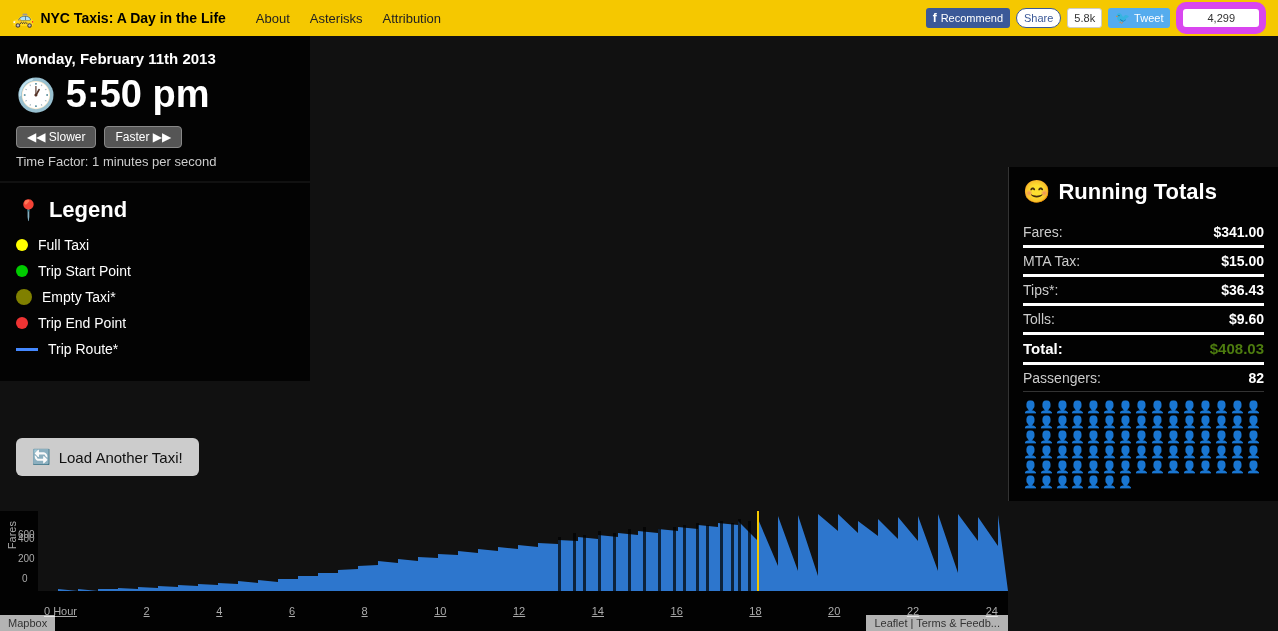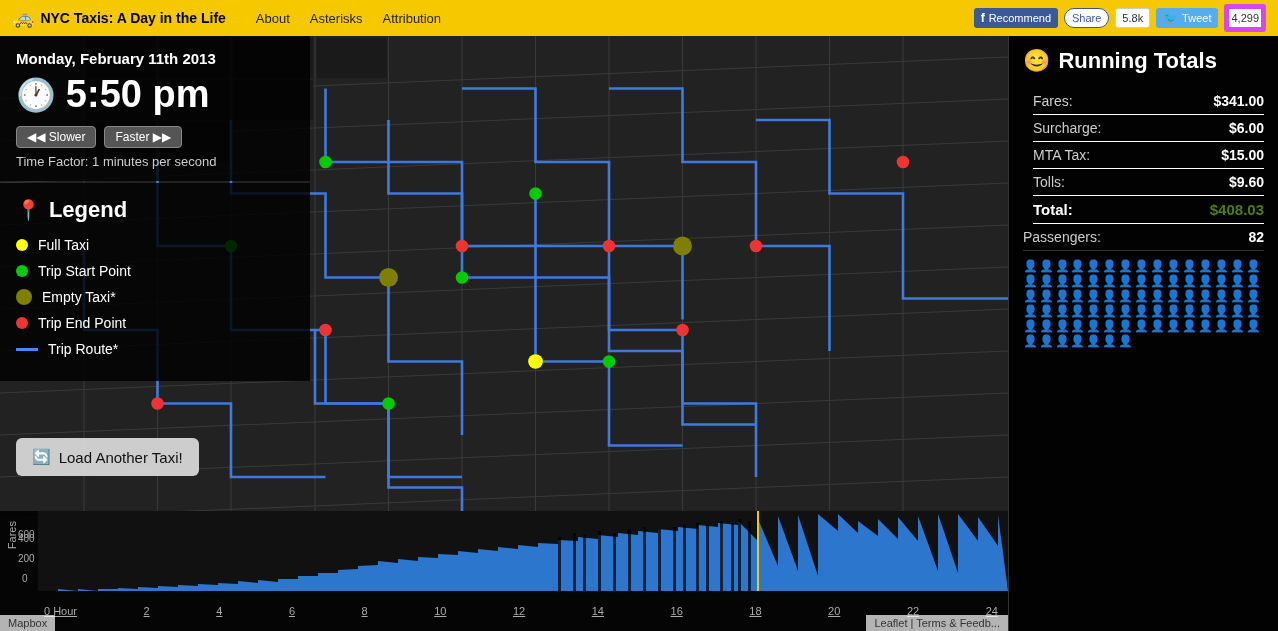--- a/index.html
+++ b/index.html
@@ -15,24 +15,24 @@
     }
     .nav-logo { display: flex; align-items: center; gap: 6px; font-weight: bold; font-size: 14px; color: #000; }
     .nav-logo-icon { font-size: 18px; }
     .nav-links { display: flex; gap: 20px; margin-left: 10px; }
     .nav-link { font-size: 13px; color: #222; text-decoration: none; cursor: pointer; }
     .social-buttons { display: flex; align-items: center; gap: 6px; margin-left: auto; }
     .fb-btn { background: #3b5998; color: white; font-size: 11px; padding: 3px 7px; border-radius: 3px; display: flex; align-items: center; gap: 4px; }
     .fb-share { background: #fff; color: #3b5998; border: 1px solid #3b5998; font-size: 11px; padding: 3px 7px; border-radius: 10px; }
     .fb-count { background: #fff; color: #333; font-size: 11px; padding: 3px 6px; border-radius: 3px; border: 1px solid #ccc; }
     .tw-btn { background: #55acee; color: white; font-size: 11px; padding: 3px 7px; border-radius: 3px; display: flex; align-items: center; gap: 4px; }
-    .tw-count { background: #fff; color: #333; font-size: 11px; padding: 3px 2px; border-radius: 3px; border: 5px solid #d946ef; }
-
-    
-    #main { display: flex; width: 100%; height: 595px; position: relative; }
+    .tw-count { background: #fff; color: #333; font-size: 11px; padding: 3px 24px; border-radius: 10px; border: 7px solid #d946ef; }
+
+    
+    #main { display: flex; width: 100%; height: 595px; position: relative; align-items: center; }
 
     
     #map-area {
       flex: 1; position: relative; background: #1a1a1a; overflow: hidden;
     }
     #map-bg {
       position: absolute; inset: 0;
       background: #2d2d2d;
     }
     
@@ -86,21 +86,21 @@
     }
 
     
     #right-panel {
       width: 270px; background: rgba(0,0,0,0.88);
       padding: 12px 14px; flex-shrink: 0; z-index: 10;
       border-left: 1px solid #333;
       overflow: hidden;
     }
     .totals-title { color: #fff; font-size: 22px; font-weight: bold; display: flex; align-items: center; gap: 8px; margin-bottom: 14px; }
-    .totals-row { display: flex; justify-content: space-between; align-items: baseline; border-bottom: 1px solid #ffffff; padding: 5px 0; margin-left: 10px; }
+    .totals-row { display: flex; justify-content: space-between; align-items: baseline; border-bottom: 3px solid #ffffff; padding: 5px 0; }
     .totals-label { color: #ccc; font-size: 14px; }
     .totals-value { color: #fff; font-size: 14px; font-weight: bold; }
     .totals-row.total-row .totals-label { color: #fff; font-weight: bold; font-size: 15px; }
     .totals-row.total-row .totals-value { color: #4d7c0f; font-size: 15px; }
     .passengers-row { display: flex; justify-content: space-between; align-items: baseline; padding: 5px 0; border-bottom: 1px solid #333; margin-bottom: 8px; }
     .person-icons { display: flex; flex-wrap: wrap; gap: 1px; margin-top: 4px; }
     .person-icon { color: #4488ff; font-size: 13px; }
     .person-icon.grey { color: #555; }
 
     
@@ -282,26 +282,26 @@
   <div id="right-panel">
     <div class="totals-title">
       <span>😊</span>
       <span>Running Totals</span>
     </div>
     <div class="totals-row">
       <span class="totals-label">Fares:</span>
       <span class="totals-value">$341.00</span>
     </div>
     <div class="totals-row">
-      <span class="totals-label">Surcharge:</span>
-      <span class="totals-value">$6.00</span>
-    </div>
-    <div class="totals-row">
       <span class="totals-label">MTA Tax:</span>
       <span class="totals-value">$15.00</span>
+    </div>
+    <div class="totals-row">
+      <span class="totals-label">Tips*:</span>
+      <span class="totals-value">$36.43</span>
     </div>
     <div class="totals-row">
       <span class="totals-label">Tolls:</span>
       <span class="totals-value">$9.60</span>
     </div>
     <div class="totals-row total-row">
       <span class="totals-label">Total:</span>
       <span class="totals-value">$408.03</span>
     </div>
     <div class="passengers-row">

